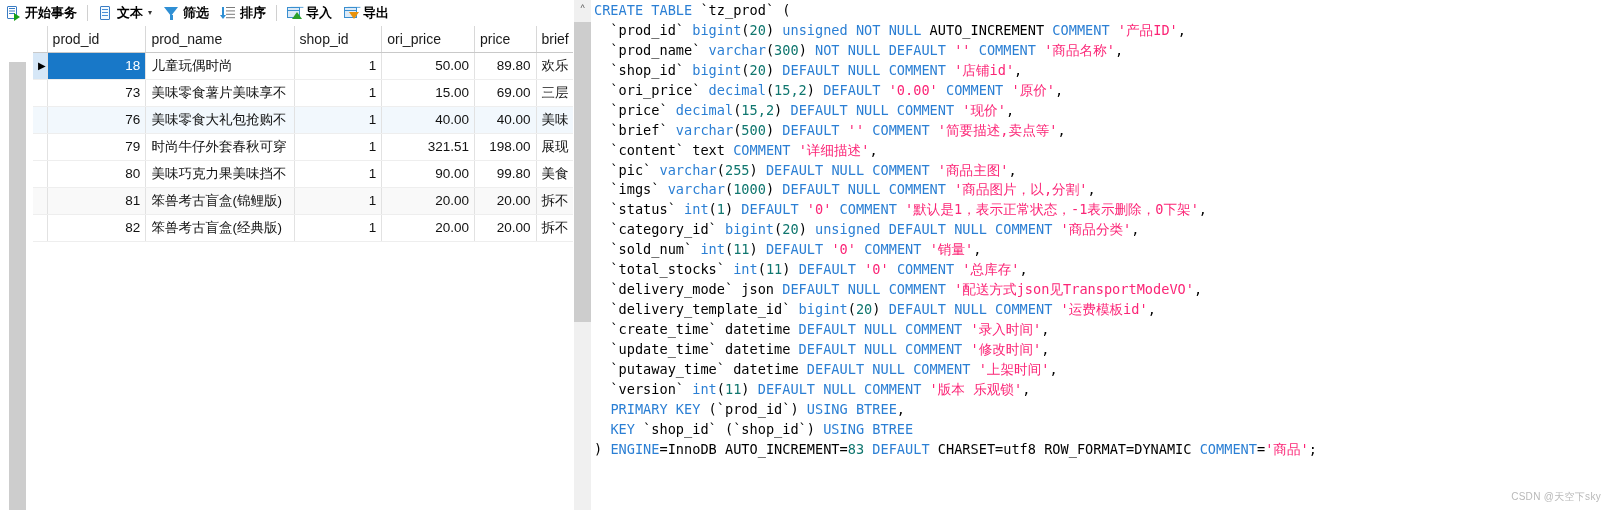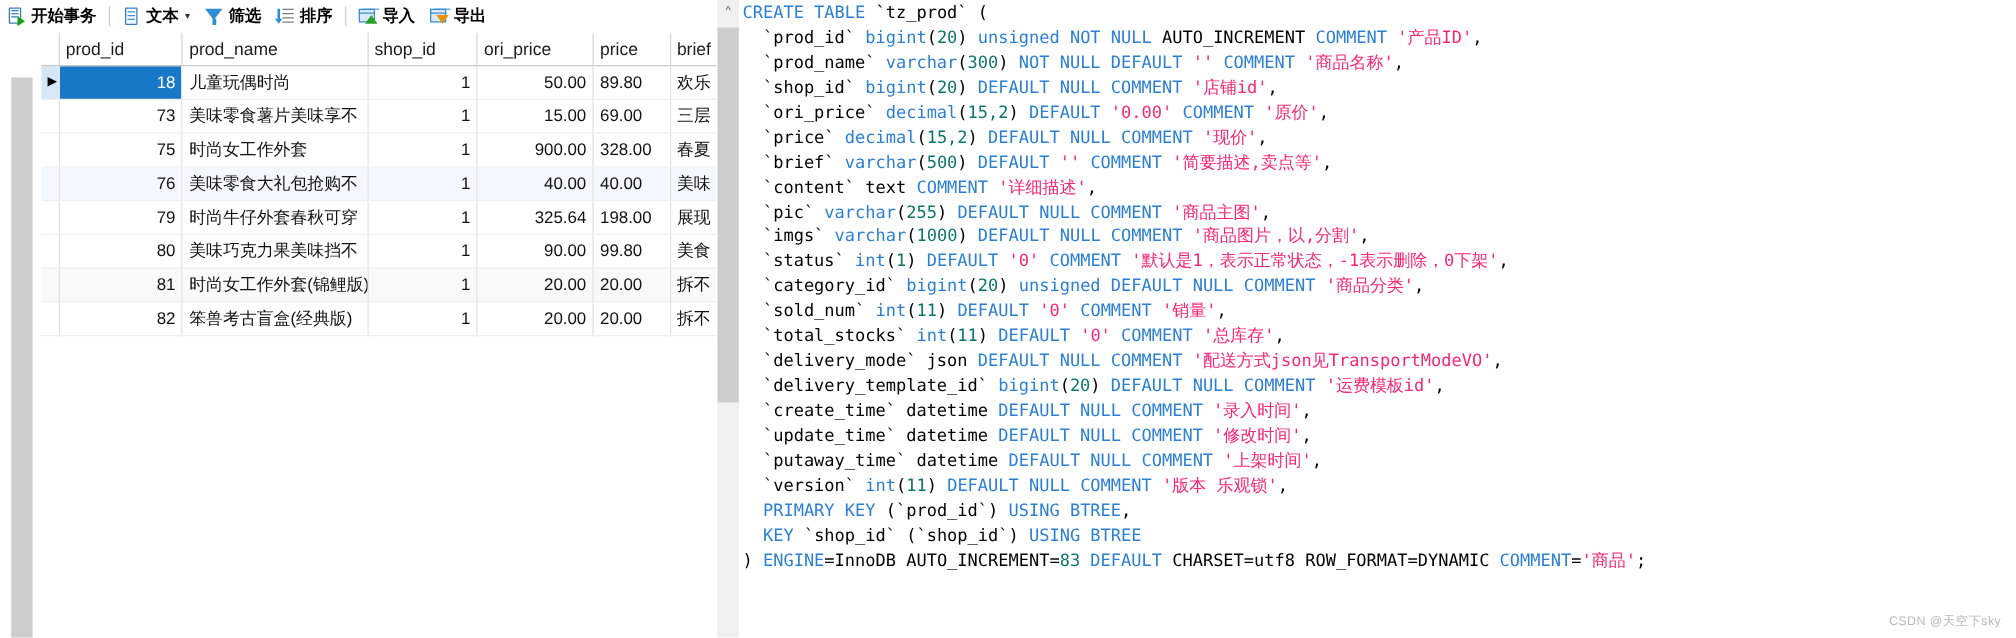--- a/index.html
+++ b/index.html
@@ -84,21 +84,21 @@
   th.col-shop{width:87px;}
   th.col-ori{width:92px;}
   th.col-price{width:61px;}
   th.col-brief{width:56px;border-right:none;margin-top:12px;}
 
   td.c-marker{width:14px;padding:0;text-align:center;color:#000;font-size:10px;background:#fff;border-right:1px solid #e2e2e2;}
   td.c-id{width:98px;text-align:right;}
   td.c-name{width:147px;text-align:left;}
   td.c-shop{width:87px;text-align:right;}
   td.c-ori{width:92px;text-align:right;}
-  td.c-price{width:61px;}
+  td.c-price{width:61px;text-align:right;}
   td.c-brief{width:56px;text-align:left;border-right:none;}
 
   tr.row-alt td{background:#f9f9f9;}
   tr.row-alt2 td{background:#f2f8fd;}
   tr.row-sel td.c-id{background:#1878c8;color:#fff;}
   tr.row-sel td.c-marker{background:#d6e7f7;}
 
   .filler{background:#fff;}
 
   
@@ -197,60 +197,51 @@
               </tr>
               <tr class="">
                 <td class="c-marker"></td>
                 <td class="c-id">73</td>
                 <td class="c-name">美味零食薯片美味享不</td>
                 <td class="c-shop">1</td>
                 <td class="c-ori">15.00</td>
                 <td class="c-price">69.00</td>
                 <td class="c-brief">三层</td>
               </tr>
-              <tr class="">
-                <td class="c-marker"></td>
-                <td class="c-id">75</td>
-                <td class="c-name">时尚女工作外套</td>
-                <td class="c-shop">1</td>
-                <td class="c-ori">900.00</td>
-                <td class="c-price">328.00</td>
-                <td class="c-brief">春夏</td>
-              </tr>
               <tr class="row-alt2">
                 <td class="c-marker"></td>
                 <td class="c-id">76</td>
                 <td class="c-name">美味零食大礼包抢购不</td>
                 <td class="c-shop">1</td>
                 <td class="c-ori">40.00</td>
                 <td class="c-price">40.00</td>
                 <td class="c-brief">美味</td>
               </tr>
               <tr class="">
                 <td class="c-marker"></td>
                 <td class="c-id">79</td>
                 <td class="c-name">时尚牛仔外套春秋可穿</td>
                 <td class="c-shop">1</td>
-                <td class="c-ori">325.64</td>
+                <td class="c-ori">321.51</td>
                 <td class="c-price">198.00</td>
                 <td class="c-brief">展现</td>
               </tr>
               <tr class="">
                 <td class="c-marker"></td>
                 <td class="c-id">80</td>
                 <td class="c-name">美味巧克力果美味挡不</td>
                 <td class="c-shop">1</td>
                 <td class="c-ori">90.00</td>
                 <td class="c-price">99.80</td>
                 <td class="c-brief">美食</td>
               </tr>
               <tr class="row-alt">
                 <td class="c-marker"></td>
                 <td class="c-id">81</td>
-                <td class="c-name">时尚女工作外套(锦鲤版)</td>
+                <td class="c-name">笨兽考古盲盒(锦鲤版)</td>
                 <td class="c-shop">1</td>
                 <td class="c-ori">20.00</td>
                 <td class="c-price">20.00</td>
                 <td class="c-brief">拆不</td>
               </tr>
               <tr class="">
                 <td class="c-marker"></td>
                 <td class="c-id">82</td>
                 <td class="c-name">笨兽考古盲盒(经典版)</td>
                 <td class="c-shop">1</td>

